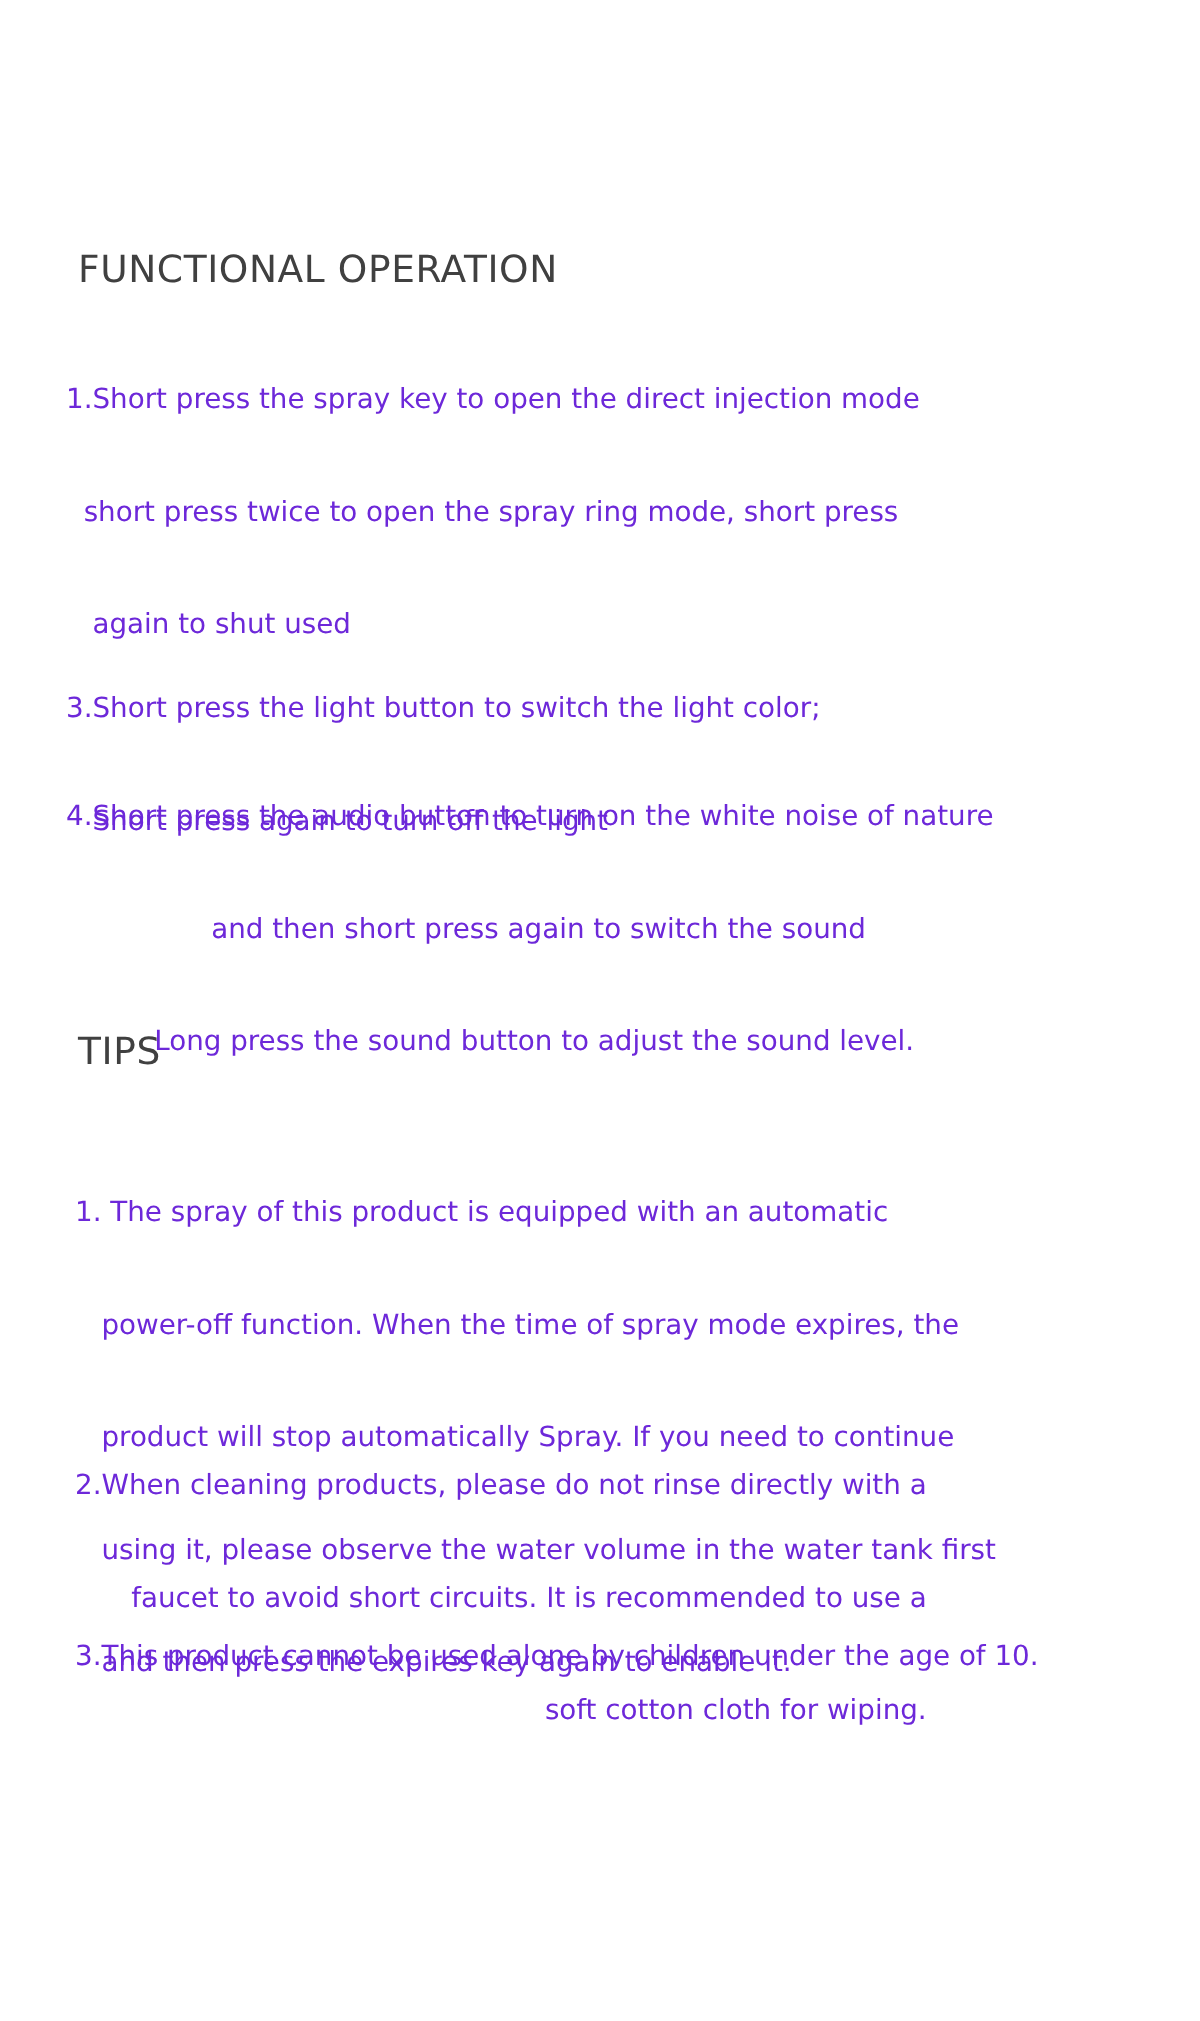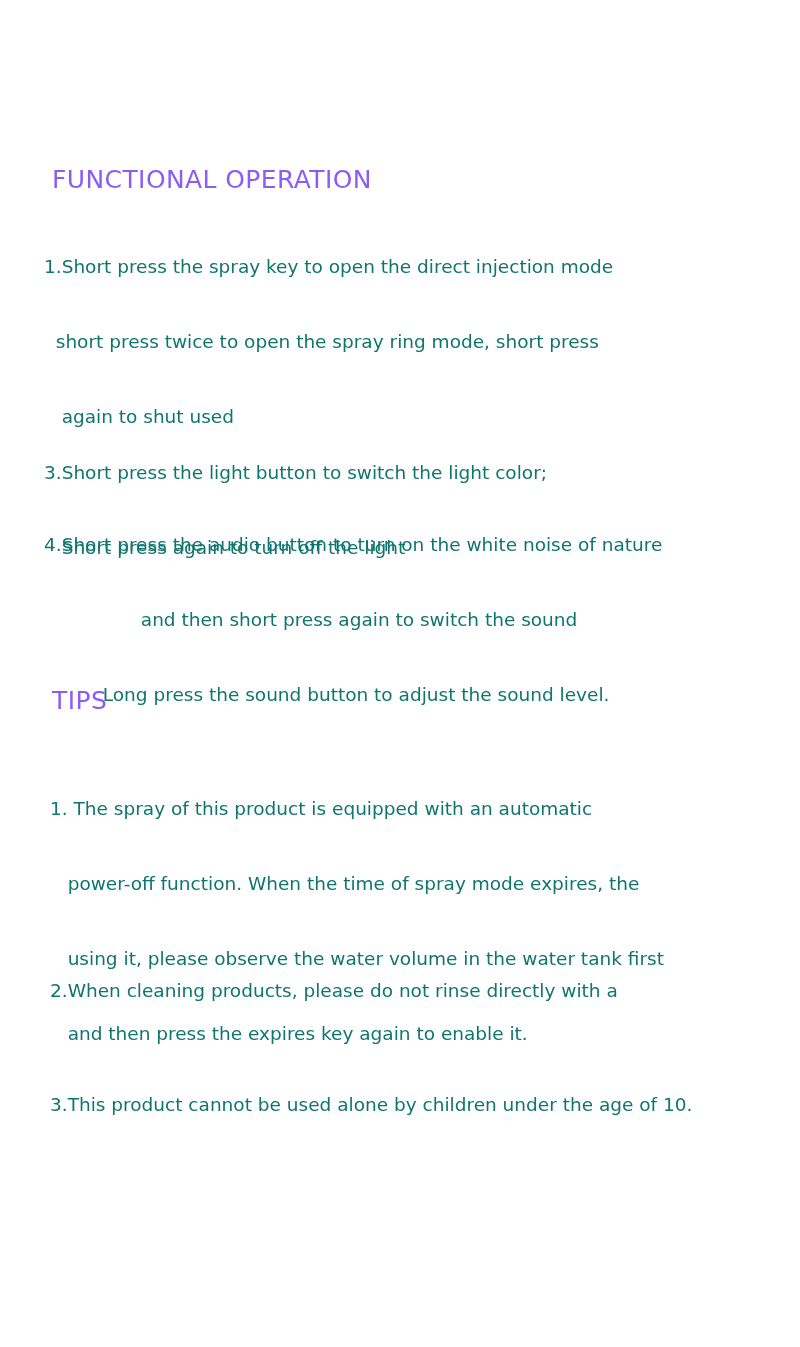--- a/index.html
+++ b/index.html
@@ -21,31 +21,31 @@
     top: 0;
     width: 800px;
     height: 1347px;
     background: #ffffff;
   }
   .section-heading {
     position: absolute;
     font-size: 25px;
     font-weight: 400;
     letter-spacing: 0.4px;
-    color: #8b5cf6;
+    color: #404040;
     white-space: pre;
   }
   #heading-functional { left: 52px; top: 148px; }
   #heading-tips { left: 52px; top: 669px; }
 
   .block {
     position: absolute;
     font-size: 18.5px;
     line-height: 25px;
-    color: #0f766e;
+    color: #6d28d9;
     white-space: pre;
   }
   .block .line { display: block; }
 
   
   #fo-1 { left: 44px; top: 204px; }
   #fo-2 { left: 42px; top: 303px; }
   #fo-3 { left: 44px; top: 410px; }
   #fo-4 { left: 44px; top: 482px; text-align: center; }
 
@@ -77,25 +77,28 @@
     <span class="line">4.Short press the audio button to turn on the white noise of nature</span>
     <span class="line">  and then short press again to switch the sound</span>
     <span class="line"> Long press the sound button to adjust the sound level.</span>
   </div>
 
   <h1 class="section-heading" id="heading-tips">TIPS</h1>
 
   <div class="block" id="tip-1">
     <span class="line">1. The spray of this product is equipped with an automatic</span>
     <span class="line">   power-off function. When the time of spray mode expires, the</span>
+    <span class="line">   product will stop automatically Spray. If you need to continue</span>
     <span class="line">   using it, please observe the water volume in the water tank first</span>
     <span class="line">   and then press the expires key again to enable it.</span>
   </div>
 
   <div class="block" id="tip-2">
     <span class="line">2.When cleaning products, please do not rinse directly with a</span>
+    <span class="line">  faucet to avoid short circuits. It is recommended to use a</span>
+    <span class="line">  soft cotton cloth for wiping.</span>
   </div>
 
   <div class="block" id="tip-3">
     <span class="line">3.This product cannot be used alone by children under the age of 10.</span>
   </div>
 
 </div>
 
 </body></html>

